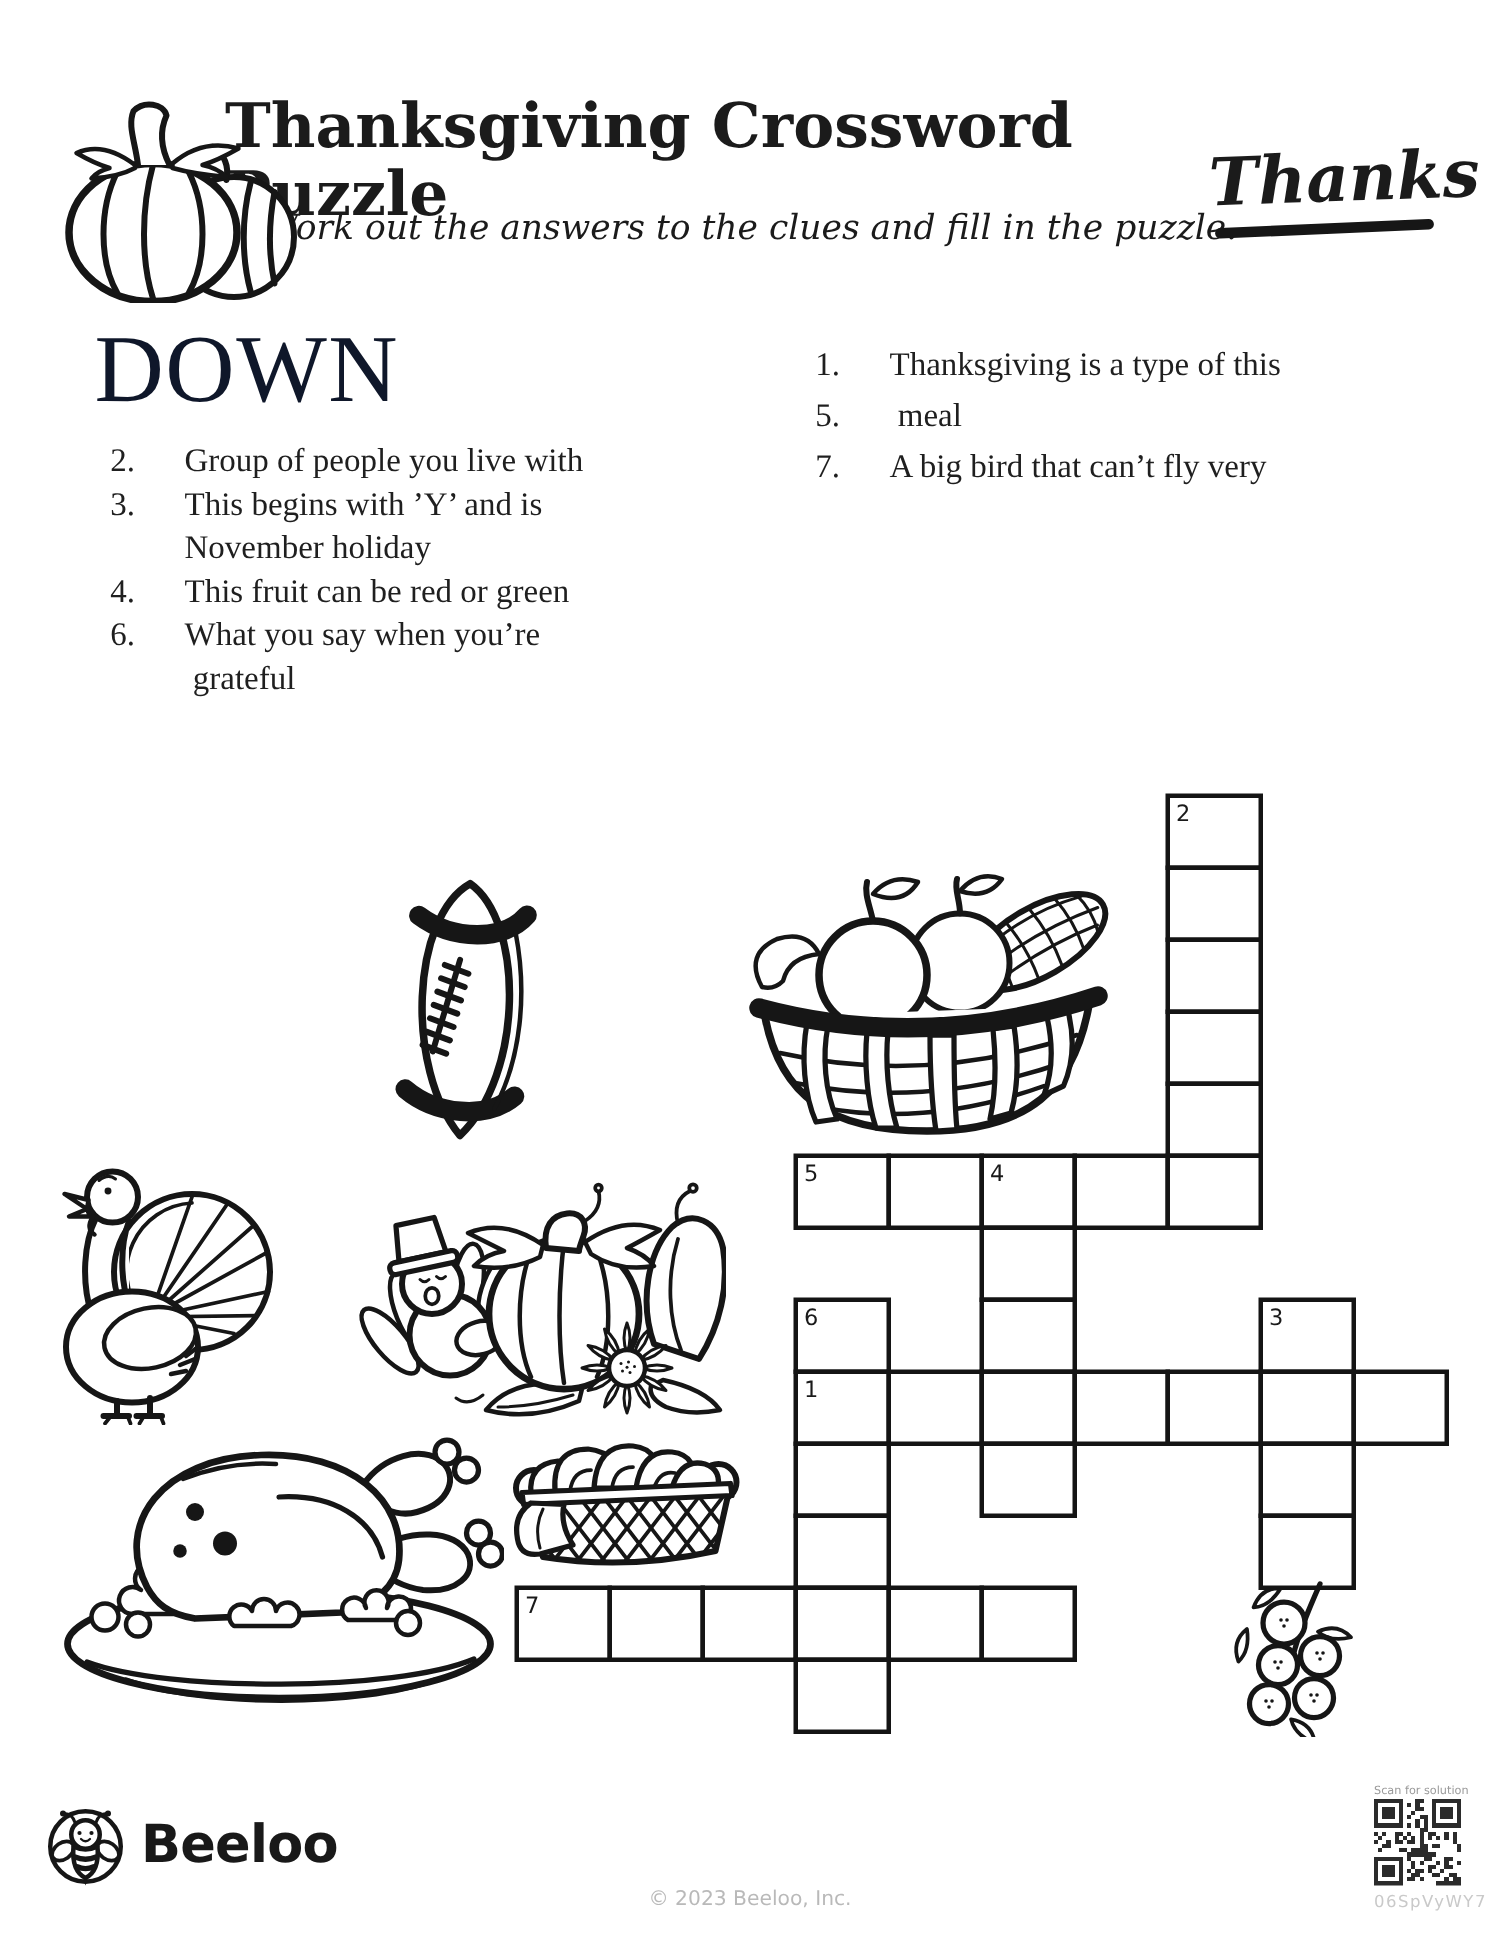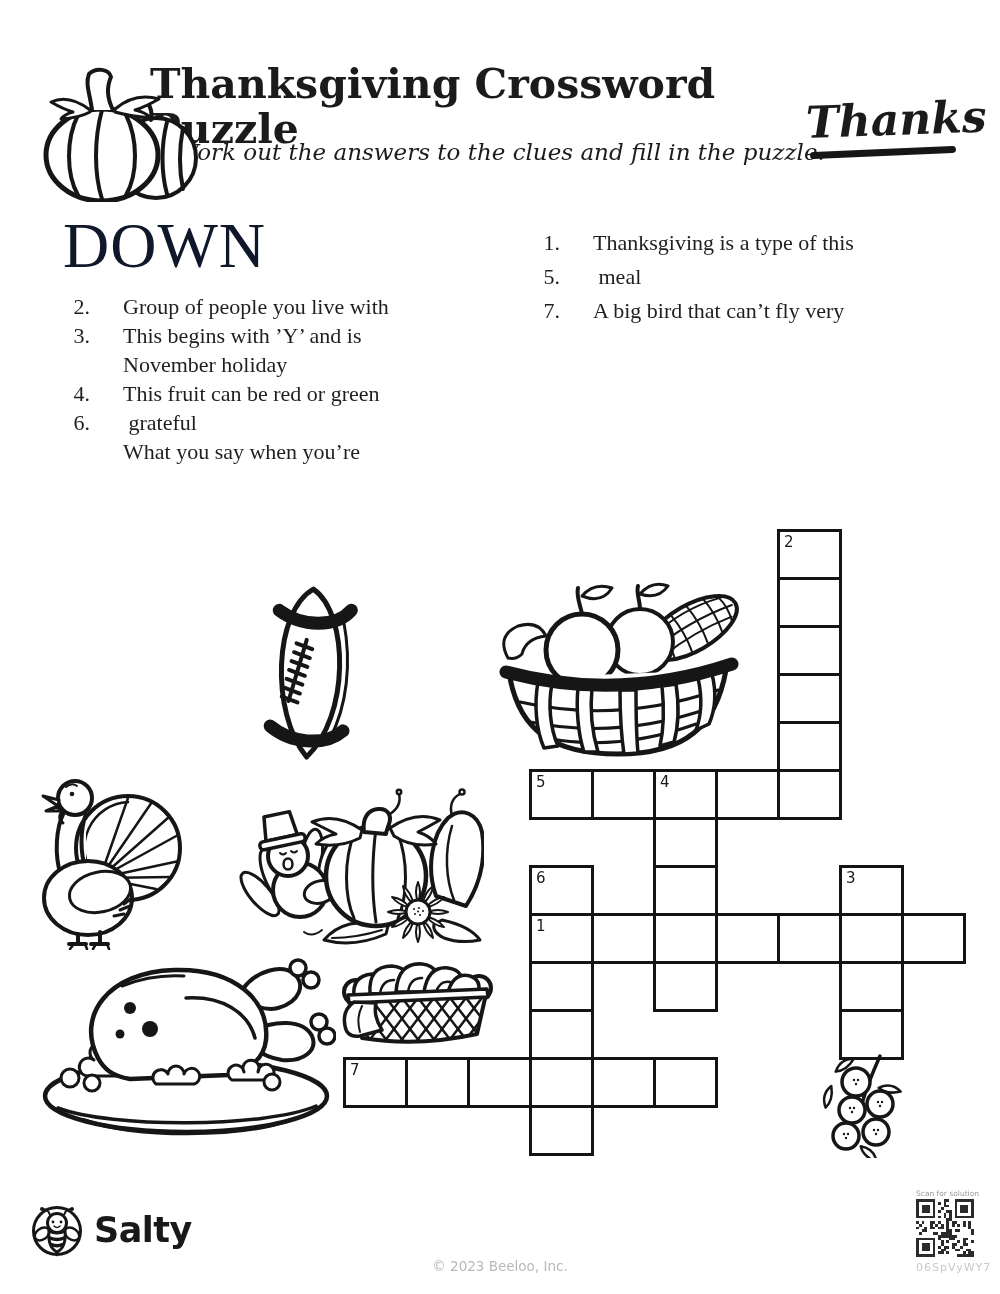--- a/index.html
+++ b/index.html
@@ -91,21 +91,21 @@
         <div class="clue">
           <span class="clue-num">3.</span>
           <div class="clue-text"><div>This begins with ’Y’ and is</div><div>November holiday</div></div>
         </div>
         <div class="clue">
           <span class="clue-num">4.</span>
           <div class="clue-text"><div>This fruit can be red or green</div></div>
         </div>
         <div class="clue">
           <span class="clue-num">6.</span>
-          <div class="clue-text"><div> grateful</div><div>What you say when you’re</div></div>
+          <div class="clue-text"><div>What you say when you’re</div><div> grateful</div></div>
         </div>
       </div>
   </div>
 
   <div class="abs across" style="left:533px;top:214px;">
     <div class="clues across" id="across-clues">
         <div class="clue">
           <span class="clue-num">1.</span>
           <div class="clue-text"><div>Thanksgiving is a type of this</div></div>
         </div>
@@ -388,21 +388,21 @@
       <ellipse class="wh w25" cx="42" cy="30" rx="8" ry="5.5" transform="rotate(35 42 30)"></ellipse>
       <path class="bk" d="M25 47 L27 53 L29 47 Z"></path>
       <path class="wh" d="M19 27 C18 38 21 45 27 48 C33 45 36 38 35 27 Q27 31 19 27 Z"></path>
       <path class="w35" d="M20 34 Q27 37 34 34 M21.5 40.5 Q27 43 32.5 40.5"></path>
       <circle class="wh" cx="27" cy="19" r="9.5"></circle>
       <circle class="bk" cx="23" cy="18" r="1.4"></circle>
         <circle class="bk" cx="31" cy="18" r="1.4"></circle>
       <path class="w15" d="M24 22 q3 3 6 0"></path>
     </g>
   </svg>
-  <div class="abs brand">Salty</div>
+  <div class="abs brand">Beeloo</div>
   <div class="abs copyright">© 2023 Beeloo, Inc.</div>
   <div class="abs qr-label">Scan for solution</div>
   <div id="qr-mount" class="abs" style="left:916px;top:1199px;"><svg width="58" height="58" viewBox="0 0 21 21" shape-rendering="crispEdges">
         <rect x="10" y="0" width="1" height="1" fill="#2b2b2b"></rect>
         <rect x="11" y="0" width="1" height="1" fill="#2b2b2b"></rect>
         <rect x="8" y="1" width="1" height="1" fill="#2b2b2b"></rect>
         <rect x="10" y="1" width="1" height="1" fill="#2b2b2b"></rect>
         <rect x="10" y="2" width="1" height="1" fill="#2b2b2b"></rect>
         <rect x="11" y="2" width="1" height="1" fill="#2b2b2b"></rect>
         <rect x="9" y="3" width="1" height="1" fill="#2b2b2b"></rect>

